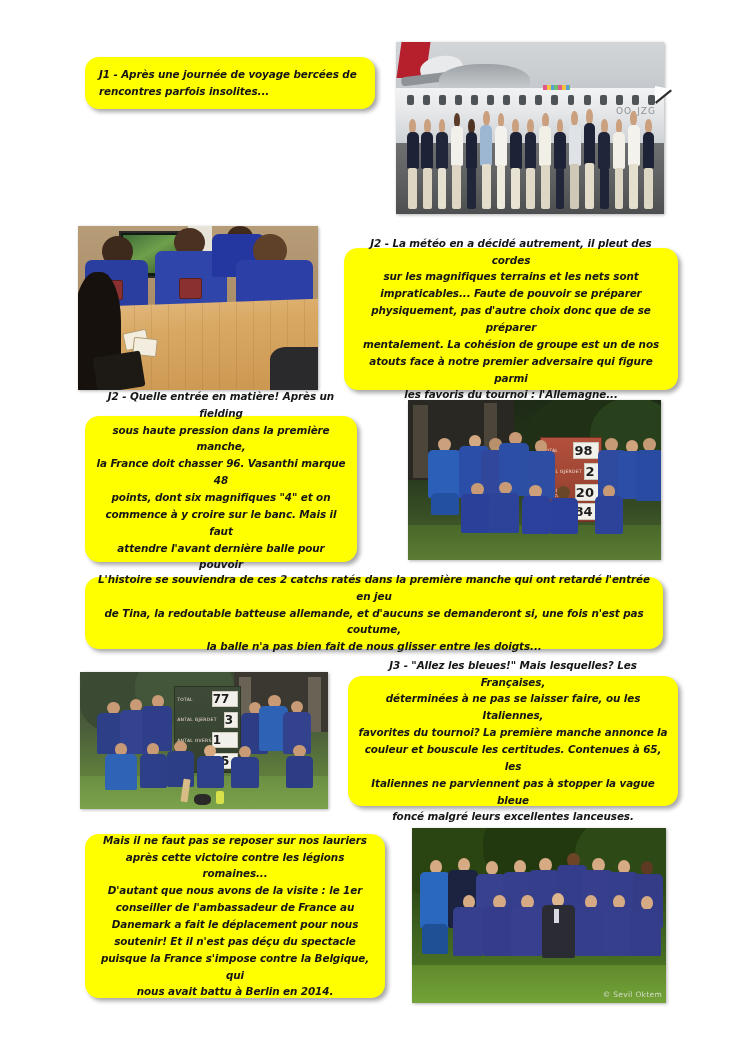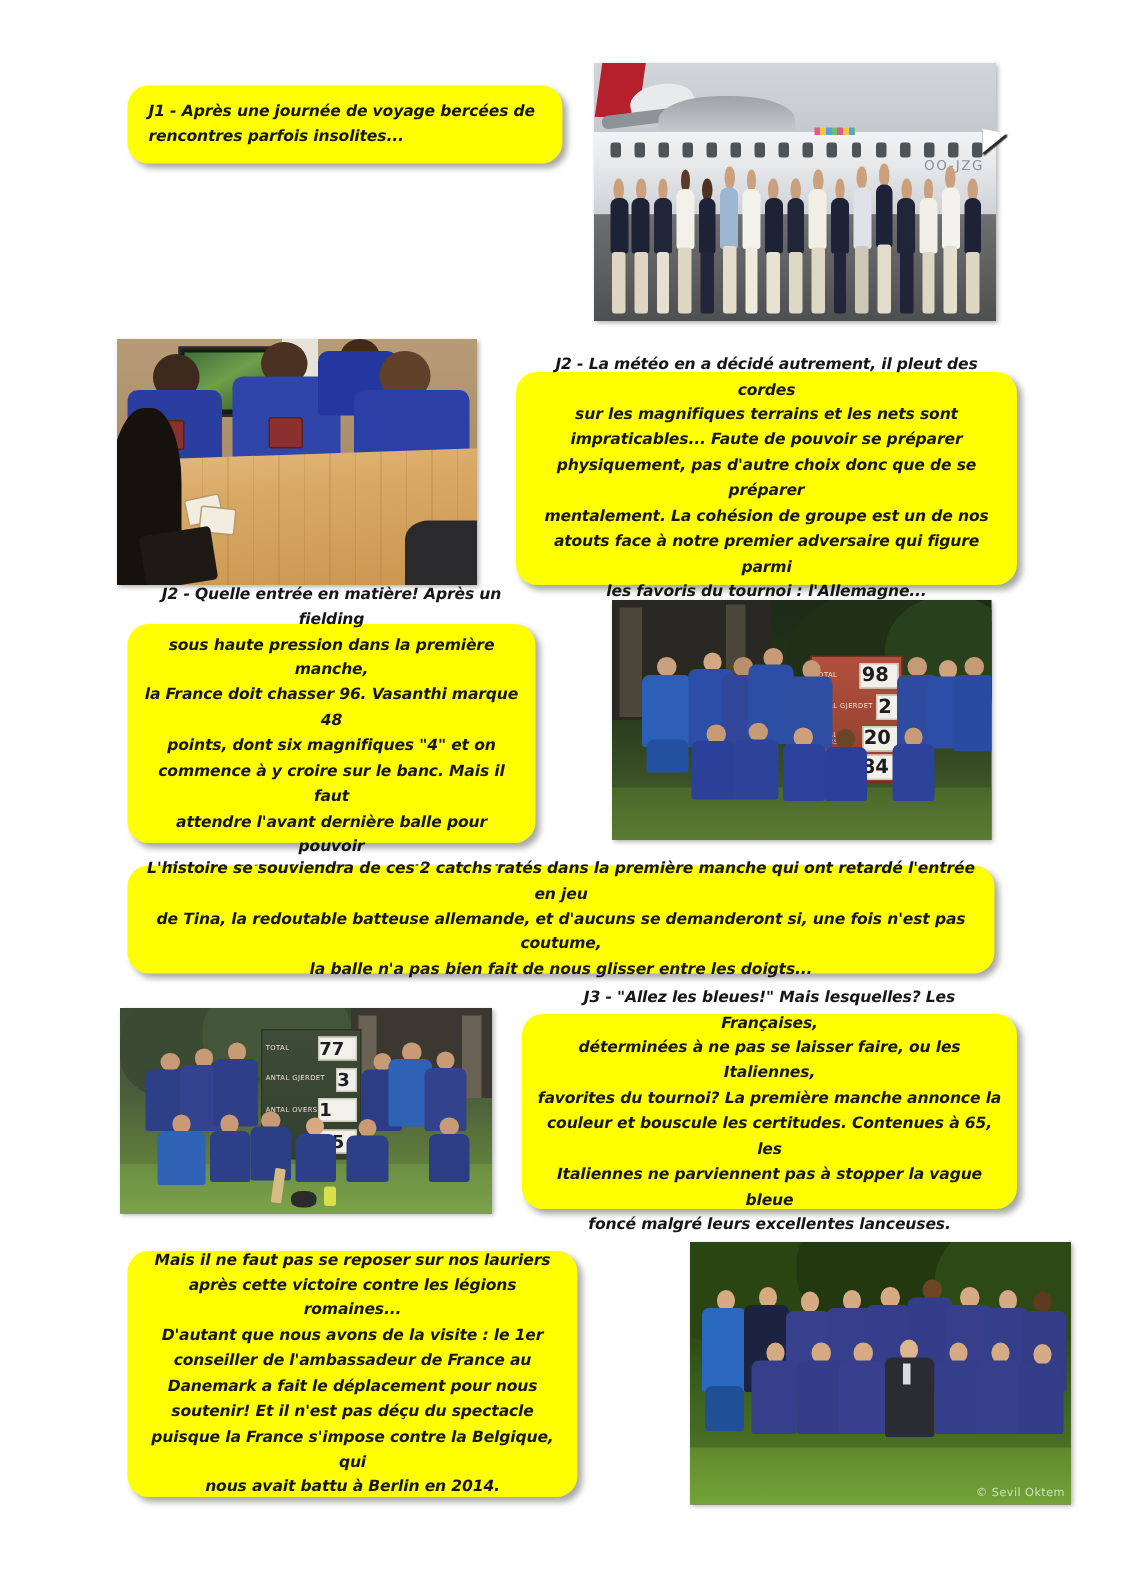--- a/index.html
+++ b/index.html
@@ -489,21 +489,21 @@
     <div class="txt txt-center">Mais il ne faut pas se reposer sur nos lauriers
 après cette victoire contre les légions romaines...
 D'autant que nous avons de la visite : le 1er
 conseiller de l'ambassadeur de France au
 Danemark a fait le déplacement pour nous
 soutenir! Et il n'est pas déçu du spectacle
 puisque la France s'impose contre la Belgique, qui
 nous avait battu à Berlin en 2014.</div>
   </div>
 
-  <div class="photo" style="left:412px; top:828px; width:254px; height:175px;margin-left:48px;">
+  <div class="photo" style="left:412px; top:828px; width:254px; height:175px;">
     <div class="scene">
       <div style="position:absolute;left:0;top:0;width:100%;height:100%;
                   background:linear-gradient(180deg,#20340f 0%,#2d4a15 35%,#3e631f 60%,#558029 100%);"></div>
       <div class="cr-tree" style="left:-6%; top:-12%; width:42%; height:52%; background:#2a4412;"></div>
       <div class="cr-tree" style="left:28%; top:-16%; width:46%; height:48%; background:#22390f;"></div>
       <div class="cr-tree" style="left:64%; top:-10%; width:44%; height:50%; background:#2d4a16;"></div>
       <div style="position:absolute;left:0;bottom:0;width:100%;height:22%;
                   background:linear-gradient(180deg,#5f8a2c,#74a338);"></div>
 
       <div class="cr-h" style="left:7%;  top:18%; width:5%; height:8%; background:#d6ab84;"></div>

